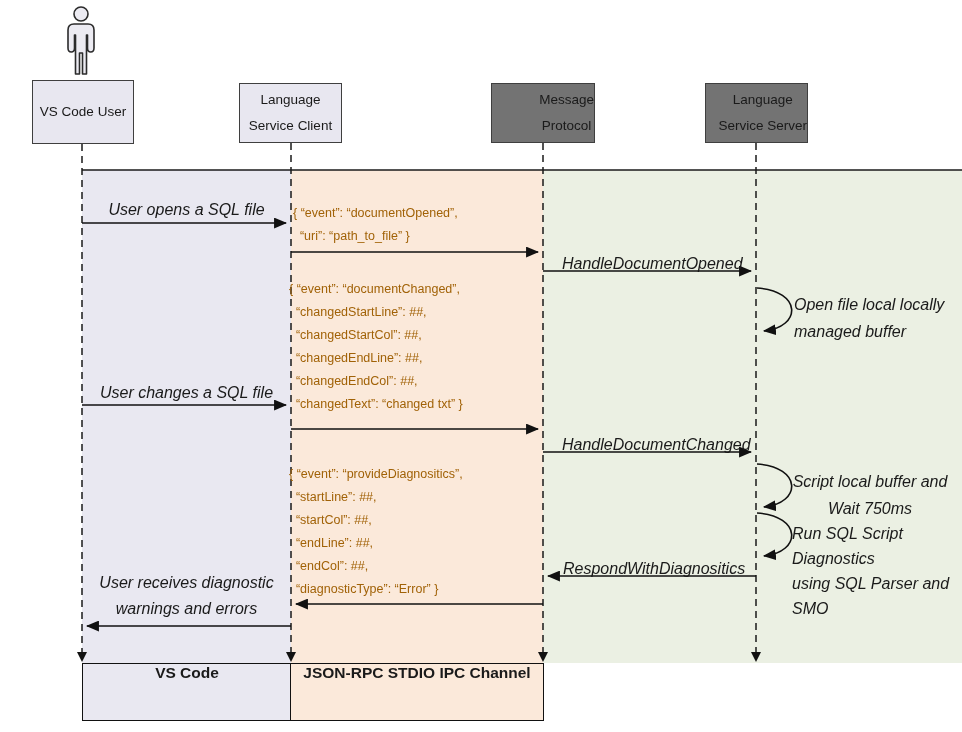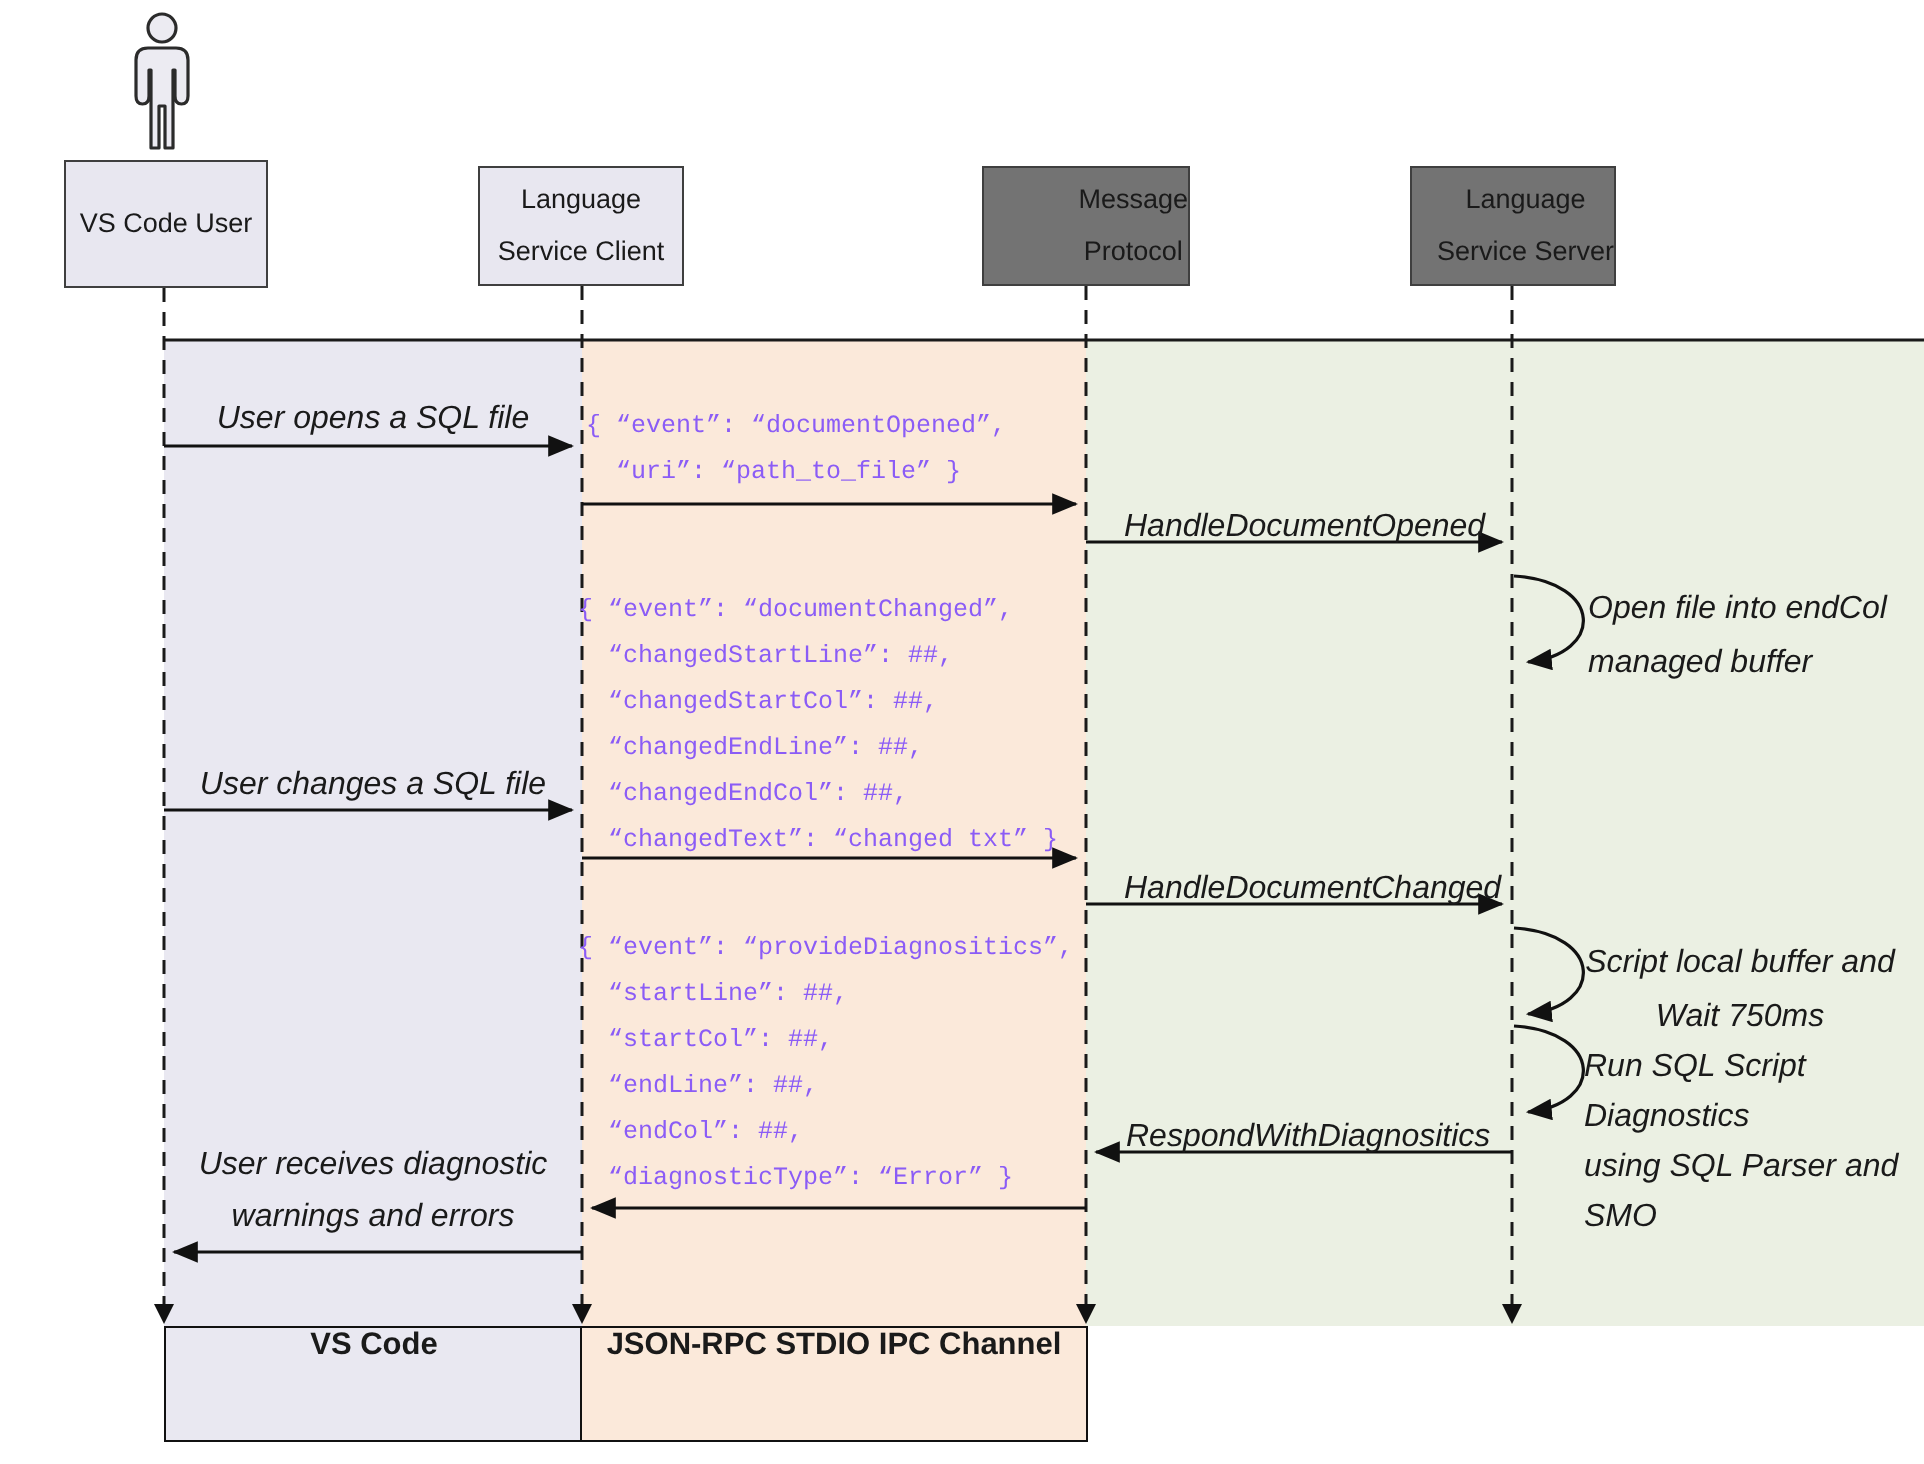--- a/index.html
+++ b/index.html
@@ -21,22 +21,22 @@
   .pbox-user{left:10px;top:80px;width:102px;height:64px;}
   .pbox-client{left:217px;top:83px;width:103px;height:60px;}
   .pbox-protocol{left:469px;top:83px;width:104px;height:60px;}
   .pbox-server{left:683px;top:83px;width:103px;height:60px;}
 
   
   .msg{position:absolute;font-style:italic;font-size:16px;white-space:pre-line;line-height:26px;}
   .msg.center{text-align:center;}
 
   
-  .payload{position:absolute;font-family:Liberation Mono, monospace;font-size:12.5px;
-           line-height:23px;white-space:pre;color:#8b5cf6;}
+  .payload{position:absolute;font-family:Liberation Sans, sans-serif;font-size:12.5px;
+           line-height:23px;white-space:pre;color:#a16207;}
 
   
   .bbox{position:absolute;top:663px;height:58px;border:1.8px solid #111;box-sizing:border-box;
         display:flex;align-items:flex-start;justify-content:center;font-weight:bold;font-size:15.5px;}
   .bbox-vscode{left:60px;width:210px;background:#E9E8F1;}
   .bbox-ipc{left:268px;width:254px;background:#FBE9DA;}
   .bbox-host{left:520px;width:433px;background:#EBF0E3;}
 
   svg.overlay{position:absolute;left:0;top:0;pointer-events:none;}
   .actor-svg{position:absolute;left:35px;top:6px;}
@@ -106,35 +106,35 @@
       <path d="M735,464 C780,467 780,503 742,507" marker-end="url(#arrow)"></path>
       <path d="M735,513 C780,516 780,552 742,556" marker-end="url(#arrow)"></path>
       <line x1="734" y1="576" x2="526" y2="576" marker-end="url(#arrow)"></line>
       <line x1="521" y1="604" x2="274" y2="604" marker-end="url(#arrow)"></line>
       <line x1="269" y1="626" x2="65" y2="626" marker-end="url(#arrow)"></line>
     </g>
   </svg>
 
   <div class="msg center" style="left:60px;top:197px;width:209px;">User opens a SQL file</div>
   <div class="msg" style="left:540px;top:251px;">HandleDocumentOpened</div>
-  <div class="msg" style="left:772px;top:291px;line-height:27px;">Open file into endCol
+  <div class="msg" style="left:772px;top:291px;line-height:27px;">Open file local locally
 managed buffer</div>
   <div class="msg center" style="left:60px;top:380px;width:209px;">User changes a SQL file</div>
   <div class="msg" style="left:540px;top:432px;">HandleDocumentChanged</div>
   <div class="msg center" style="left:758px;top:468px;width:180px;line-height:27px;">Script local buffer and
 Wait 750ms</div>
   <div class="msg" style="left:770px;top:521px;line-height:25px;">Run SQL Script Diagnostics
 using SQL Parser and SMO</div>
   <div class="msg" style="left:541px;top:556px;">RespondWithDiagnositics</div>
   <div class="msg center" style="left:60px;top:570px;width:209px;">User receives diagnostic
 warnings and errors</div>
 
   <div class="payload" style="left:271px;top:202px;">{ “event”: “documentOpened”,
   “uri”: “path_to_file” }</div>
-  <div class="payload" style="left:267px;top:294px;">{ “event”: “documentChanged”,
+  <div class="payload" style="left:267px;top:278px;">{ “event”: “documentChanged”,
   “changedStartLine”: ##,
   “changedStartCol”: ##,
   “changedEndLine”: ##,
   “changedEndCol”: ##,
   “changedText”: “changed txt” }</div>
   <div class="payload" style="left:267px;top:463px;">{ “event”: “provideDiagnositics”,
   “startLine”: ##,
   “startCol”: ##,
   “endLine”: ##,
   “endCol”: ##,

